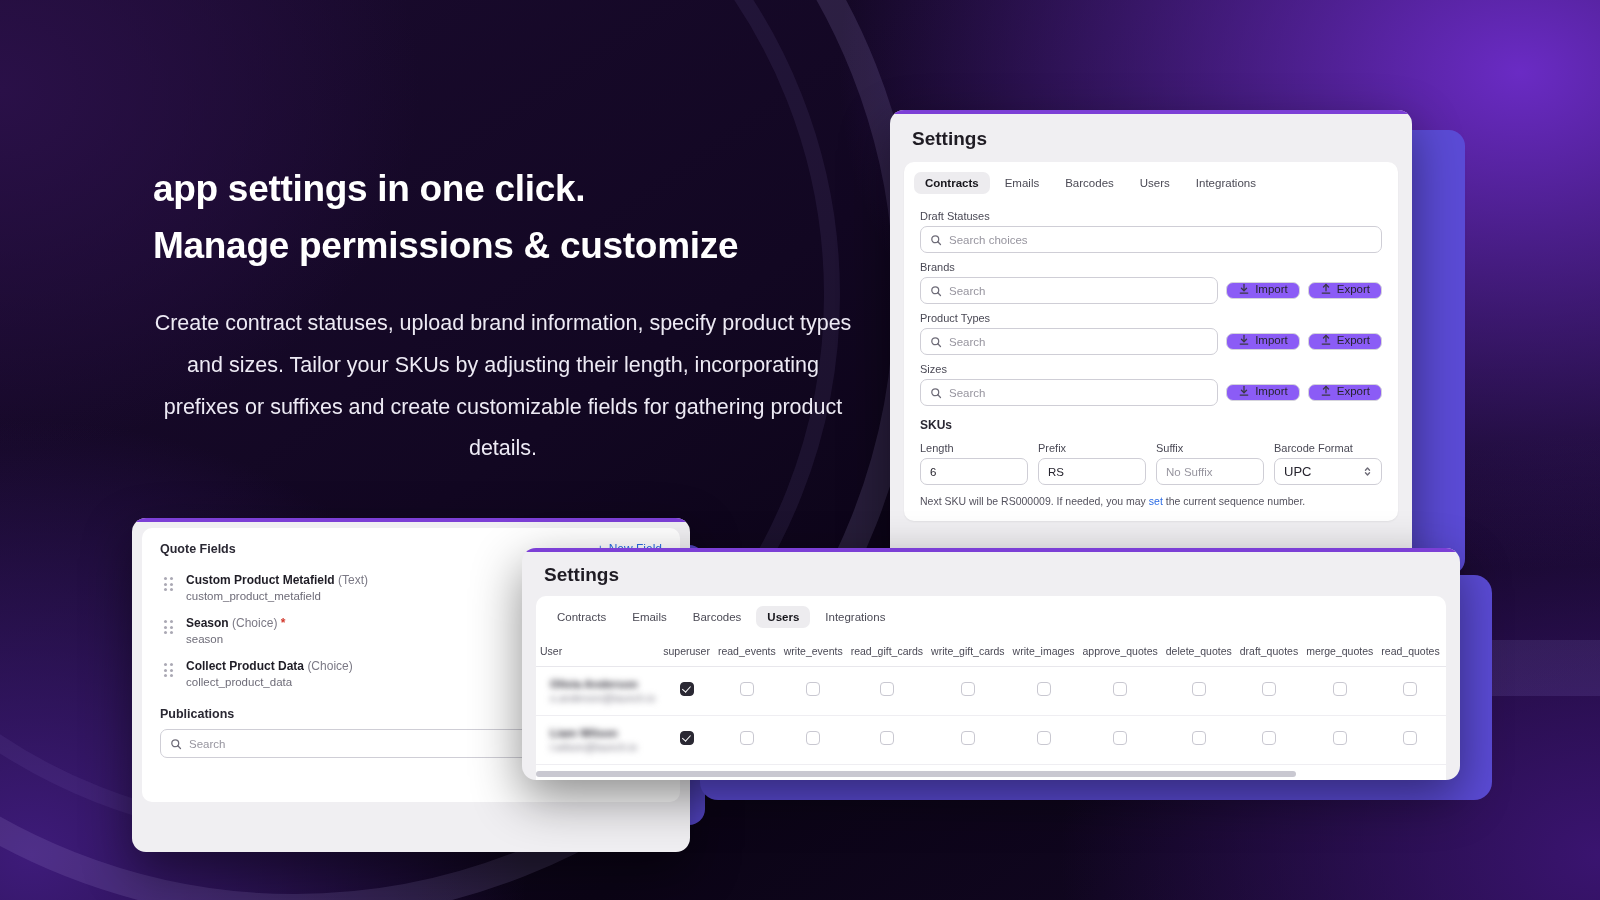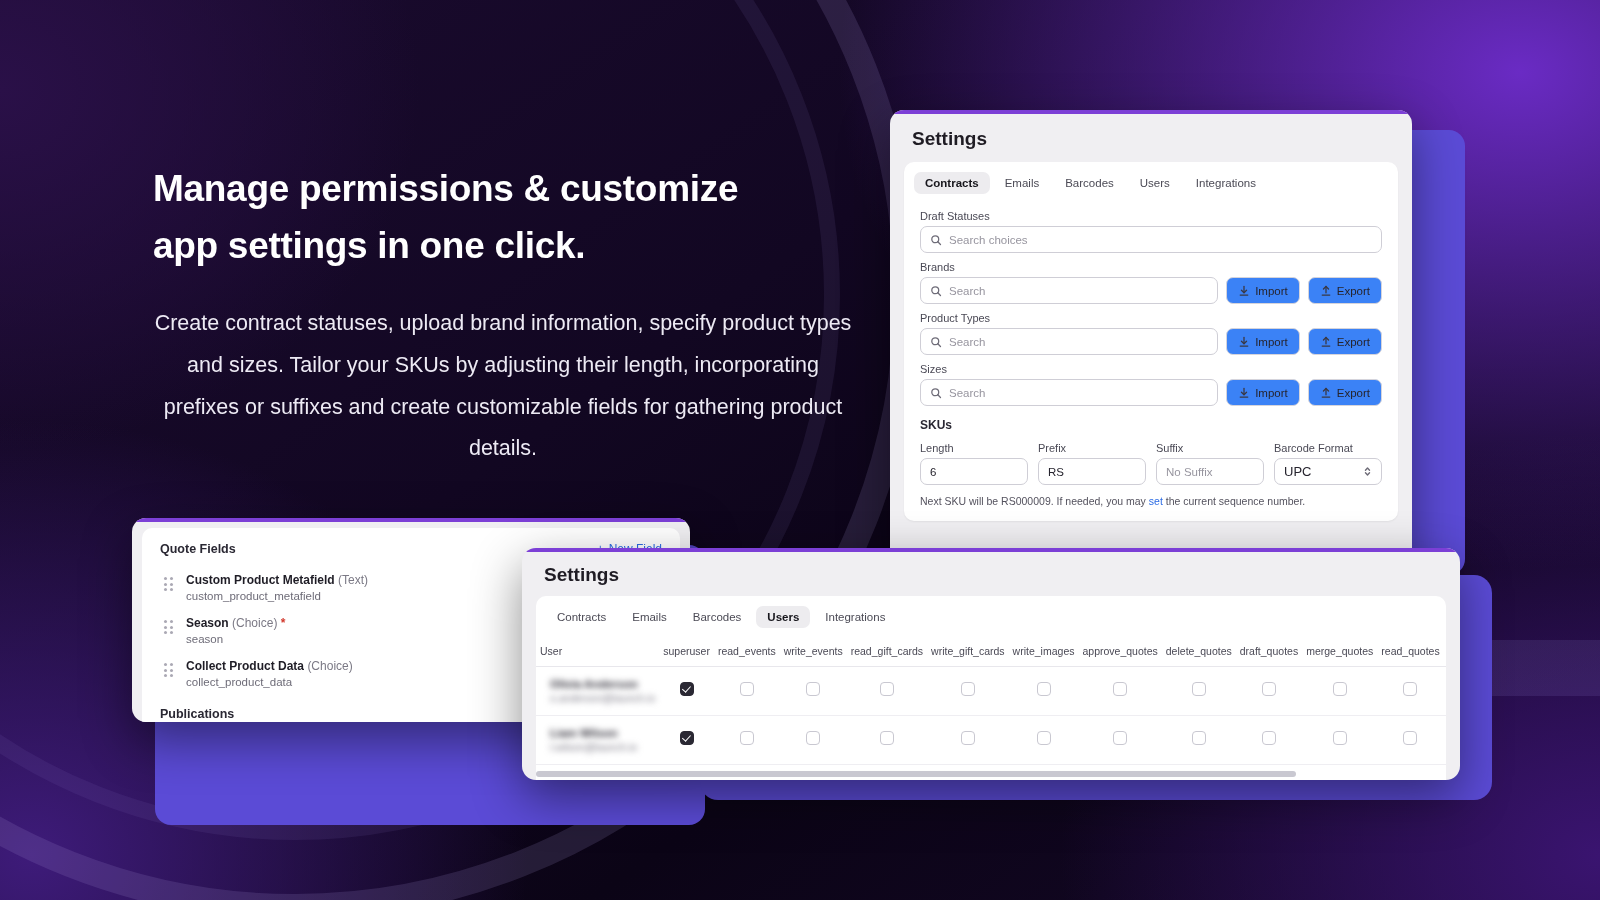--- a/index.html
+++ b/index.html
@@ -68,22 +68,22 @@
   .sec-head { font-size: 12px; font-weight: 600; color: #2A2833; padding: 4px 16px 2px; }
   .flabel { font-size: 11px; color: #4A4955; padding: 8px 16px 4px; }
   .frow { display: flex; gap: 8px; padding: 0 16px; align-items: center; }
   .inp {
     flex: 1; height: 27px; border: 1px solid #CFCEd6; border-radius: 7px;
     background: #fff; display: flex; align-items: center; gap: 7px;
     padding: 0 9px; font-size: 11.5px; color: #97959F;
   }
   .inp.val { color: #26242E; }
   .btn {
-    height: 27px; border: 1px solid #D5D4DB; border-radius: 7px; background: #3b82f6;
-    display: flex; align-items: center; gap: 5px; padding: 0 11px;
+    height: 17px; border: 1px solid #D5D4DB; border-radius: 7px; background: #8b5cf6;
+    display: flex; align-items: flex-start; gap: 5px; padding: 0 11px;
     font-size: 11.5px; color: #26242E; cursor: pointer; white-space: nowrap;
   }
   .grid4 { display: flex; gap: 10px; padding: 0 16px; }
   .g-col { flex: 1; }
   .g-col .flabel { padding: 8px 0 4px; }
   .g-col .inp { width: 100%; }
   .sel {
     height: 27px; border: 1px solid #CFCEd6; border-radius: 7px; background: #fff;
     display: flex; align-items: center; justify-content: space-between;
     padding: 0 9px; font-size: 13px; color: #26242E; cursor: pointer;
@@ -138,22 +138,22 @@
 <body>
 
 <div id="stage">
 
   <div class="arc a1"></div>
   <div class="arc a2"></div>
   <div class="glowband"></div>
 
   <div style="position:absolute;left:153px;top:160px;width:760px;">
     <div style="font-size:37px;font-weight:700;color:#fff;line-height:1.55;letter-spacing:-0.3px;">
+      <div>app settings in one click.</div>
       <div>Manage permissions &amp; customize</div>
-      <div>app settings in one click.</div>
     </div>
     <div style="margin-top:28px;font-size:21.5px;color:#EDEAF4;line-height:1.95;max-width:700px;text-align:center;">Create contract statuses, upload brand information, specify product types and sizes. Tailor your SKUs by adjusting their length, incorporating prefixes or suffixes and create customizable fields for gathering product details.</div>
   </div>
 
   <div class="winshadow" style="left:965px;top:130px;width:500px;height:445px;"></div>
   <div class="win" style="left:890px;top:110px;width:522px;height:455px;">
     <div class="topbar"></div>
 
     <div class="win-title">Settings</div>
 
@@ -284,21 +284,21 @@
               </svg>
           </div>
         </div>
       </div>
 
       <div class="hint"><span>Next SKU will be RS000009. If needed, you may </span><a href="#">set</a><span> the current sequence number.</span></div>
     </div>
   </div>
 
   <div class="winshadow" style="left:155px;top:545px;width:550px;height:280px;"></div>
-  <div class="win" style="left:132px;top:518px;width:558px;height:204px;">
+  <div class="win" style="left:132px;top:518px;width:558px;height:334px;">
     <div class="topbar"></div>
     <div style="background:#fff;border-radius:10px;margin:10px 10px 0;height:274px;">
       <div class="qf-head">
         <div class="qf-title">Quote Fields</div>
         <div class="qf-new">
           <span>+</span>
           <span>New Field</span>
         </div>
       </div>
 

